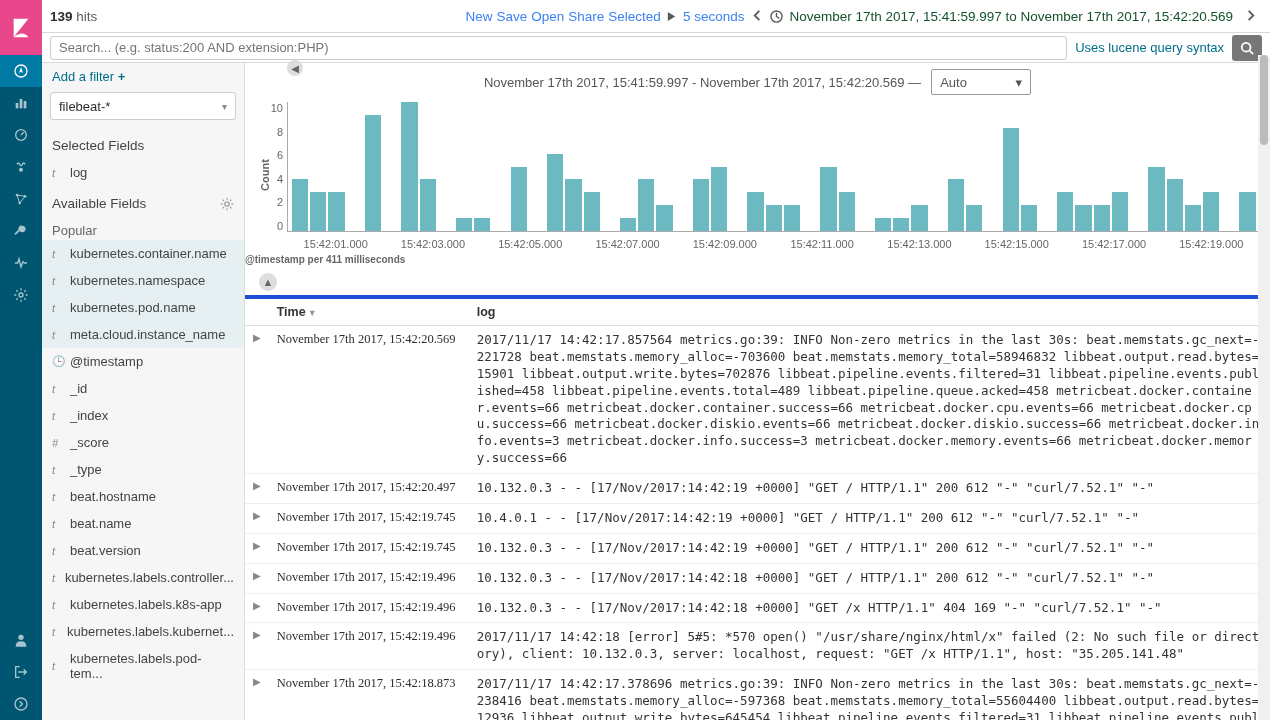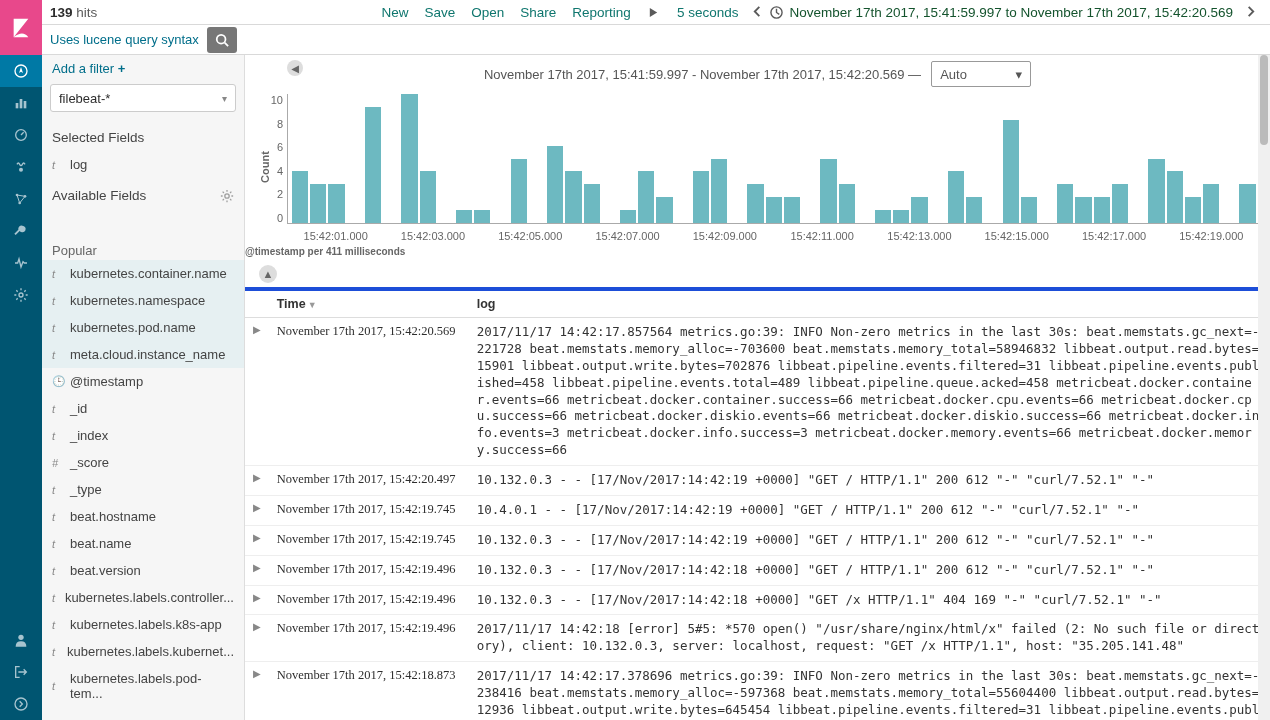--- a/index.html
+++ b/index.html
@@ -11,25 +11,25 @@
 .nav-rail .logo svg { width: 22px; height: 22px; }
 .nav-rail .nav-item { width: 42px; height: 32px; display: flex; align-items: center; justify-content: center; cursor: pointer; }
 .nav-rail .nav-item.active { background: #0079a5; }
 .nav-rail .nav-item svg { width: 16px; height: 16px; }
 .nav-rail .spacer { flex: 1; }
 
 
 .main { position: absolute; left: 42px; top: 0; right: 0; height: 720px; display: flex; flex-direction: column; }
 
 
-.toolbar { height: 25px; padding: 0 8px; display: flex; align-items: center; border-bottom: 1px solid #d9d9d9; background: #fff; font-size: 13.5px; color: #5a5a5a; }
+.toolbar { height: 33px; padding: 0 8px; display: flex; align-items: center; border-bottom: 1px solid #d9d9d9; background: #fff; font-size: 13.5px; color: #5a5a5a; }
 .toolbar .hits { font-weight: 400; }
 .toolbar .hits b { color: #2d2d2d; font-weight: 700; }
 .toolbar .sp { flex: 1; }
-.toolbar .tbtn { margin: 0 8px; cursor: pointer; color: #0f766e; }
+.toolbar .tbtn { margin: 0 2px; cursor: pointer; color: #3b82f6; }
 .toolbar .play-icon, .toolbar .clock-icon, .toolbar .chev { display: inline-flex; align-items: center; justify-content: center; width: 14px; height: 14px; vertical-align: middle; }
 .toolbar .timerange { margin: 0 6px; color: #14532d; }
 .toolbar .chevbox { padding: 0 6px; cursor: pointer; }
 
 
 .searchrow { height: 30px; padding: 0 8px; display: flex; align-items: center; gap: 8px; background: #fff; border-bottom: 1px solid #d9d9d9; }
 .searchrow input { flex: 1; height: 24px; border: 1px solid #ccc; border-radius: 3px; padding: 0 8px; font-size: 13px; color: #555; background: #fff; }
 .searchrow .lucene { color: #006e8a; font-size: 13px; cursor: pointer; }
 .searchrow .searchbtn { width: 30px; height: 26px; background: #777; border-radius: 3px; display: flex; align-items: center; justify-content: center; cursor: pointer; }
 
@@ -41,21 +41,21 @@
 .addfilter { padding: 6px 10px; color: #006e8a; cursor: pointer; font-size: 13px; }
 .addfilter .plus { font-weight: bold; }
 .index-sel { margin: 2px 8px 8px 8px; height: 28px; border: 1px solid #ccc; border-radius: 3px; background: #fff; display: flex; align-items: center; padding: 0 8px; justify-content: space-between; cursor: pointer; }
 .index-sel .caret { font-size: 10px; color: #888; }
 .section-h { padding: 10px 10px 6px 10px; color: #444; font-size: 13.5px; display: flex; align-items: center; justify-content: space-between; }
 .section-h .gear { width: 14px; height: 14px; cursor: pointer; opacity: 0.6; }
 .field { display: flex; align-items: center; padding: 6px 10px; gap: 8px; cursor: pointer; color: #444; }
 .field .ft { width: 10px; font-size: 11px; color: #888; font-style: italic; }
 .field.popular { background: #e6f0f2; }
 .field.ts .ft { font-style: normal; }
-.popular-h { padding: 6px 10px 2px 10px; color: #666; margin-top: 28px; }
+.popular-h { padding: 6px 10px 2px 10px; color: #666; }
 
 
 .content { flex: 1; display: flex; flex-direction: column; overflow: hidden; }
 .collapse-chev { position: absolute; left: 245px; top: 60px; width: 16px; height: 16px; border-radius: 50%; background: #ddd; display: flex; align-items: center; justify-content: center; font-size: 10px; color: #666; cursor: pointer; }
 
 
 .histo-head { display: flex; align-items: center; justify-content: center; gap: 10px; padding: 6px 10px 2px 10px; color: #555; font-size: 13px; }
 .histo-head .interval { height: 26px; width: 100px; border: 1px solid #999; border-radius: 2px; background: #fff; display: flex; align-items: center; justify-content: space-between; padding: 0 8px; cursor: pointer; }
 .histo { position: relative; height: 155px; padding: 4px 10px 0 40px; }
 .histo .ylabel { position: absolute; left: 4px; top: 50%; transform: translateY(-50%) rotate(-90deg); transform-origin: center; font-size: 11px; color: #666; font-weight: bold; }
@@ -161,21 +161,21 @@
 
 <div class="main">
 
   <div class="toolbar">
     <span class="hits"><b>139</b> <span>hits</span></span>
     <span class="sp"></span>
     <span class="tbtn">New</span>
     <span class="tbtn">Save</span>
     <span class="tbtn">Open</span>
     <span class="tbtn">Share</span>
-    <span class="tbtn">Reporting</span>
+    <span class="tbtn">Selected</span>
     <span class="tbtn play-icon">
       <svg viewBox="0 0 12 12" width="11" height="11">
           <path d="M2 1 L10 6 L2 11 Z" fill="#5a5a5a"></path>
         </svg>
     </span>
     <span class="tbtn">5 seconds</span>
     <span class="chevbox">
       <svg viewBox="0 0 12 12" width="11" height="11">
           <path d="M8 1 L3 6 L8 11" fill="none" stroke="#5a5a5a" stroke-width="2"></path>
         </svg>
@@ -188,20 +188,21 @@
     </span>
     <span class="timerange">November 17th 2017, 15:41:59.997 to November 17th 2017, 15:42:20.569</span>
     <span class="chevbox">
       <svg viewBox="0 0 12 12" width="11" height="11">
           <path d="M4 1 L9 6 L4 11" fill="none" stroke="#5a5a5a" stroke-width="2"></path>
         </svg>
     </span>
   </div>
 
   <div class="searchrow">
+    <input type="text" placeholder="Search... (e.g. status:200 AND extension:PHP)" style="">
     <span class="lucene">Uses lucene query syntax</span>
     <div class="searchbtn">
       <svg viewBox="0 0 16 16" width="14" height="14">
           <circle cx="7" cy="7" r="5" fill="none" stroke="#fff" stroke-width="2"></circle>
           <path d="M11 11 L15 15" stroke="#fff" stroke-width="2"></path>
         </svg>
     </div>
   </div>
 
   <div class="body">

